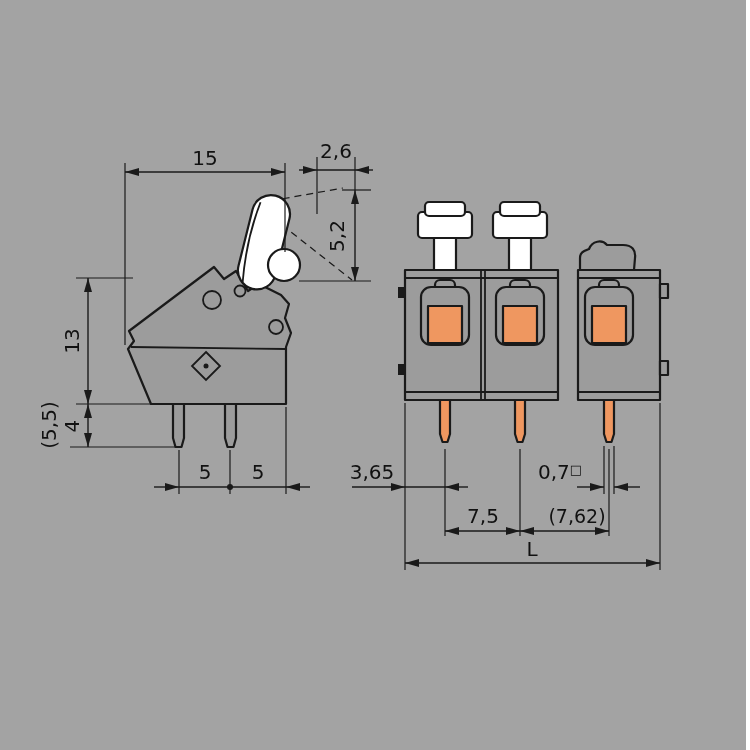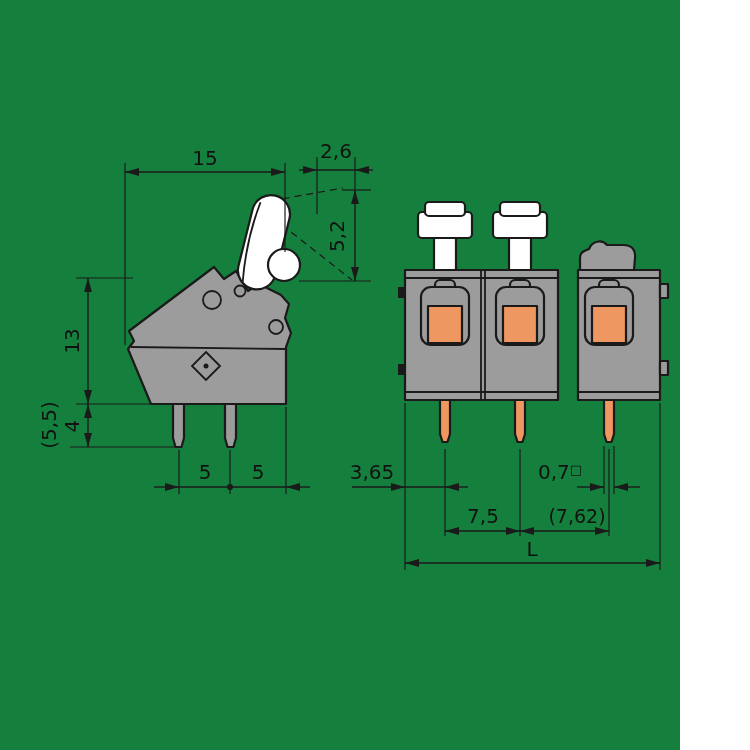--- a/index.html
+++ b/index.html
@@ -1,16 +1,16 @@
 <!DOCTYPE html>
 <html><head>
 <meta charset="utf-8">
 <style>
   html,body{margin:0;padding:0;background:#ffffff;}
-  .canvas{width:680px;height:750px;background:#15803d;position:relative;overflow:hidden;}
+  .canvas{width:746px;height:750px;background:#a3a3a3;position:relative;overflow:hidden;}
   svg{display:block;}
   text{font-family:"DejaVu Sans","Liberation Sans",sans-serif;fill:#111111;font-size:20px;}
   .dim-label{font-size:20px;}
   .dim-label-small{font-size:19px;}
   .outline{stroke:#1a1a1a;stroke-width:2.2;stroke-linejoin:round;}
   .detail{stroke:#1a1a1a;stroke-width:1.8;fill:none;}
   .dimline{stroke:#1a1a1a;stroke-width:1.4;fill:none;}
   .extline{stroke:#1a1a1a;stroke-width:1.2;fill:none;}
   .dashline{stroke:#1a1a1a;stroke-width:1.2;fill:none;stroke-dasharray:7 5;}
 </style>

